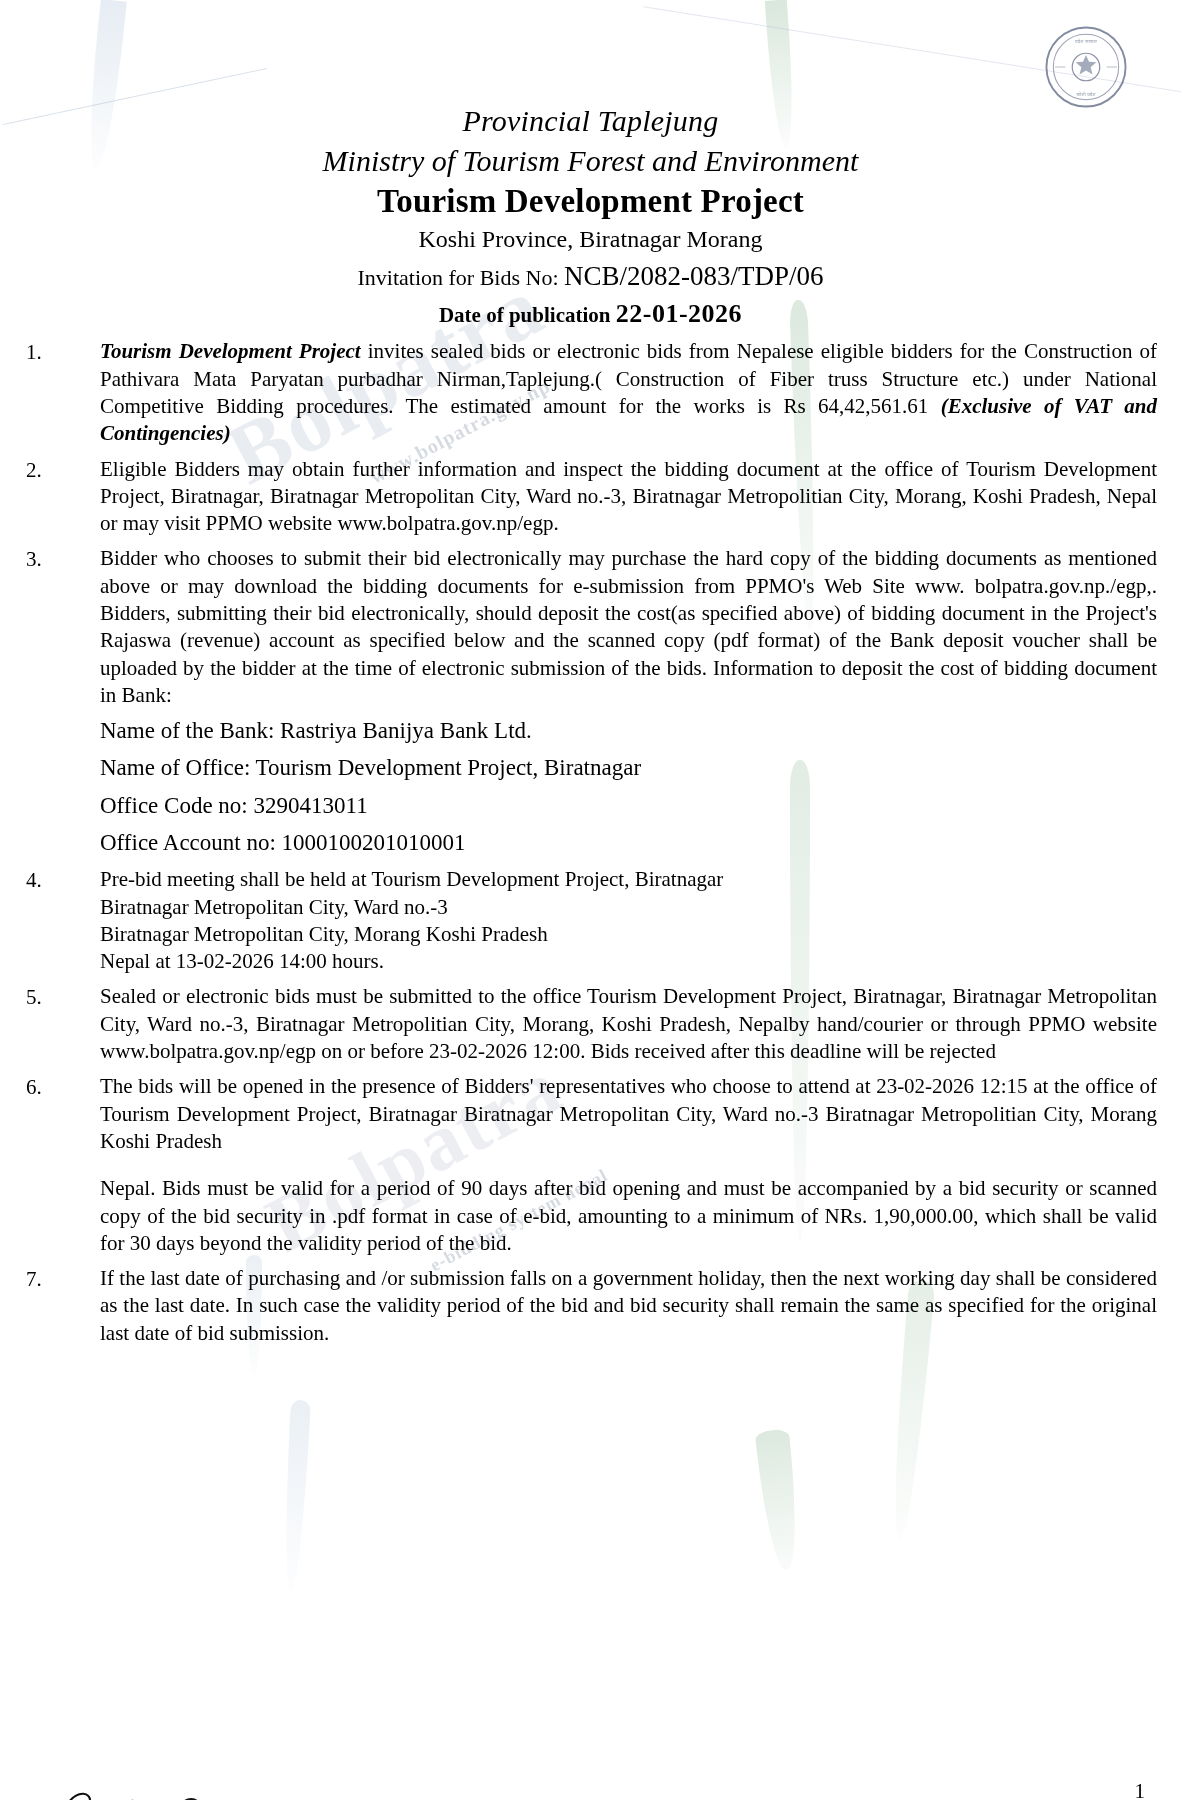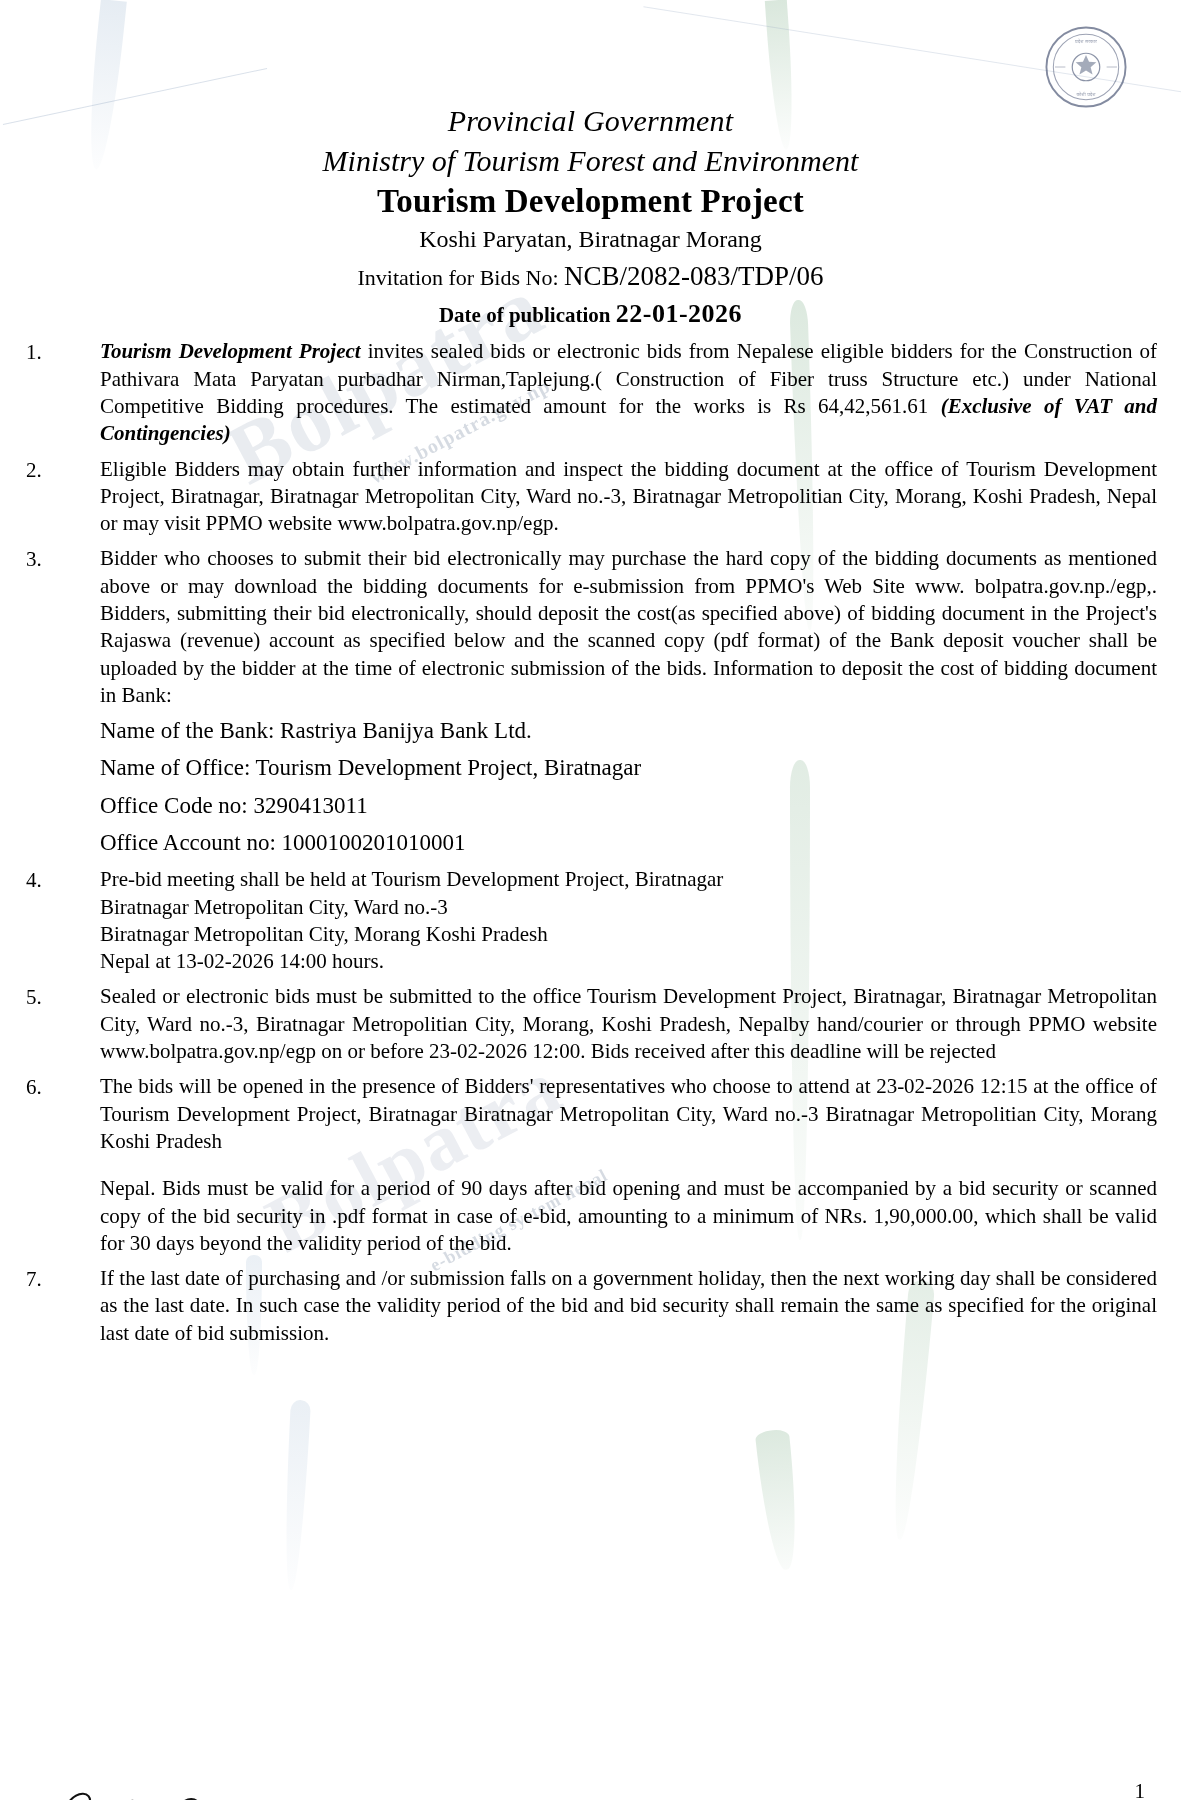--- a/index.html
+++ b/index.html
@@ -241,24 +241,24 @@
   </g>
   <g opacity=".5" stroke="#3d4a6b" stroke-width="1">
     <line x1="14" y1="50" x2="26" y2="50"></line>
     <line x1="74" y1="50" x2="86" y2="50"></line>
   </g>
 </svg>
 
 <div class="sheet">
 
   <div class="doc-header">
-    <div class="hdr-line1">Provincial Government</div>
+    <div class="hdr-line1">Provincial Taplejung</div>
     <div class="hdr-line2">Ministry of Tourism Forest and Environment</div>
     <div class="hdr-line3">Tourism Development Project</div>
-    <div class="hdr-line4">Koshi Paryatan, Biratnagar Morang</div>
+    <div class="hdr-line4">Koshi Province, Biratnagar Morang</div>
     <div class="hdr-line5">
       <span>Invitation for Bids No:</span>
       <span class="big">NCB/2082-083/TDP/06</span>
     </div>
     <div class="hdr-line6">
       <span>Date of publication</span>
       <span class="big">22-01-2026</span>
     </div>
   </div>
 

